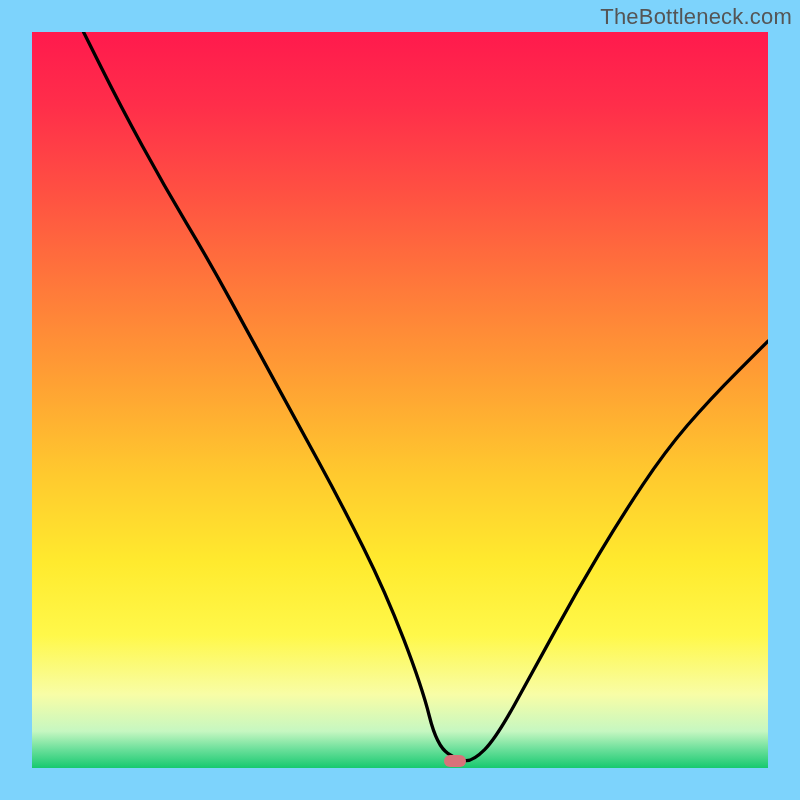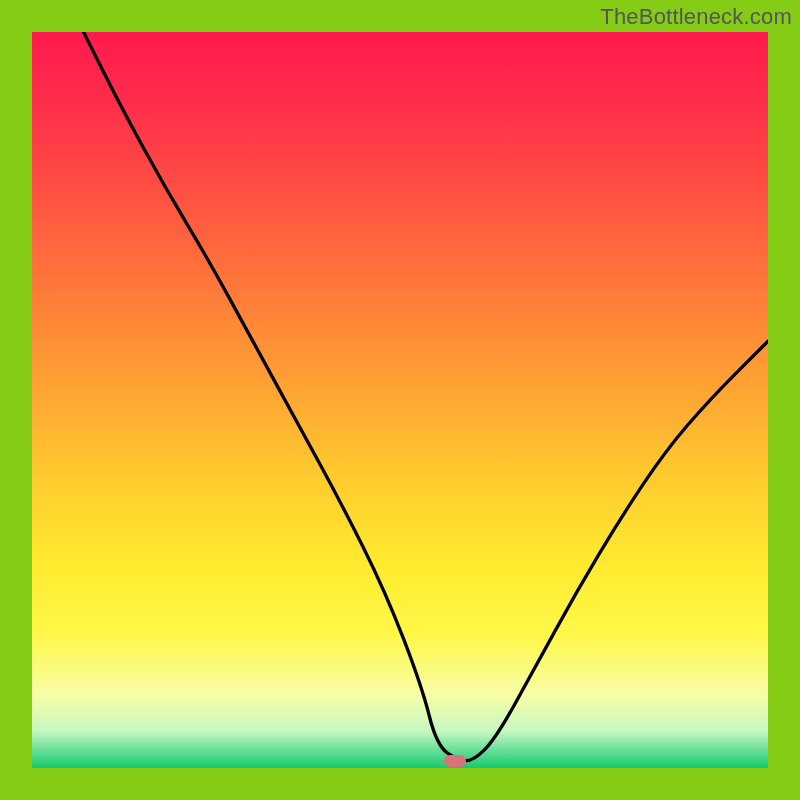--- a/index.html
+++ b/index.html
@@ -8,21 +8,21 @@
     width: 800px;
     height: 800px;
     background: #000;
     font-family: Arial, Helvetica, sans-serif;
     overflow: hidden;
   }
   .outer {
     position: relative;
     width: 800px;
     height: 800px;
-    background: #84cc16;
+    background: #7dd3fc;
   }
   .watermark {
     position: absolute;
     top: 4px;
     right: 8px;
     color: #555;
     font-size: 22px;
     font-weight: 500;
     letter-spacing: 0.2px;
     z-index: 5;

